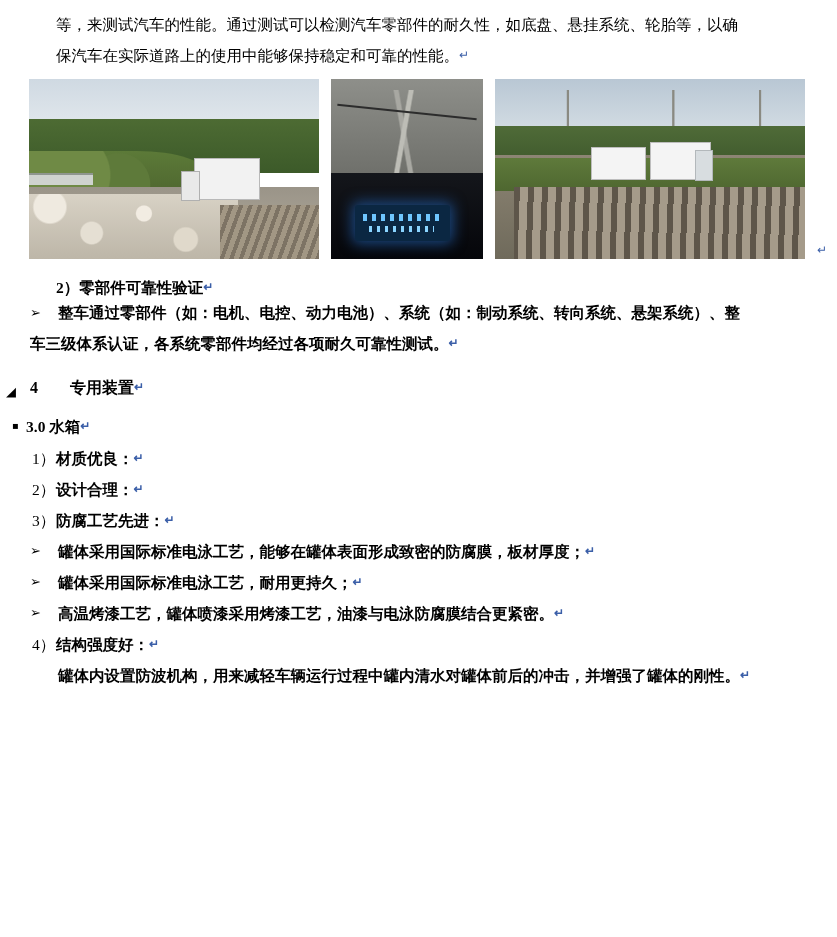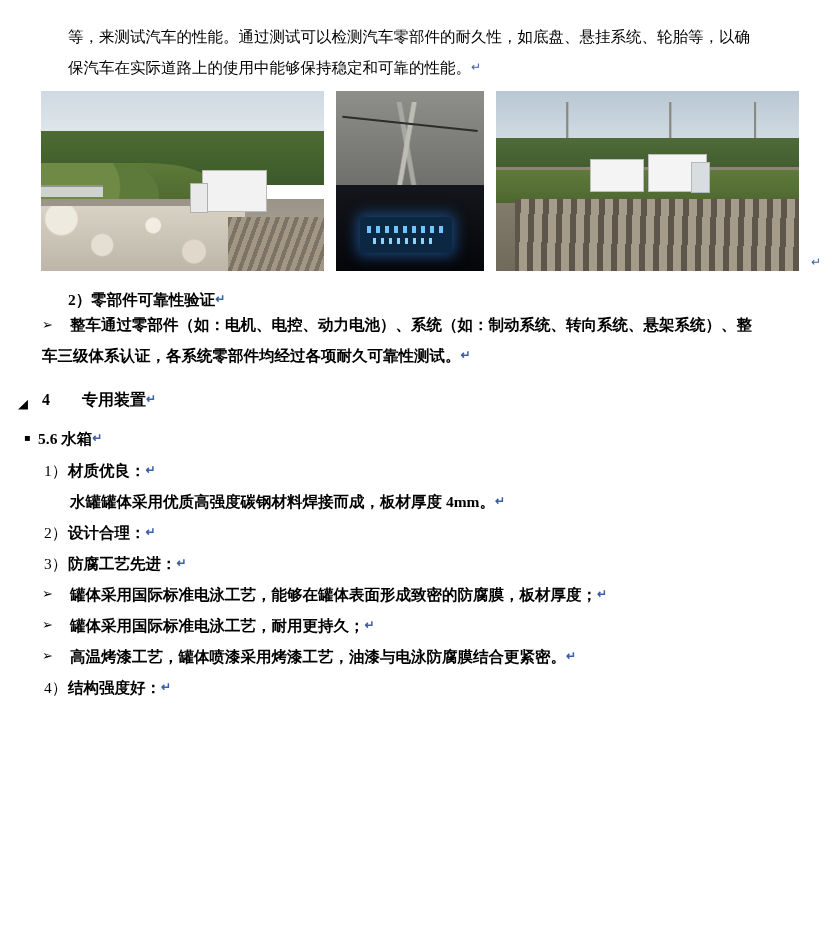--- a/index.html
+++ b/index.html
@@ -11,21 +11,21 @@
     width: 837px;
     height: 937px;
     font-family: "Liberation Serif", "DejaVu Serif", serif;
     color: #000000;
     overflow: hidden;
   }
   .page {
     position: relative;
     width: 837px;
     height: 937px;
-    padding: 16px;
+    padding: 4px;
     box-sizing: border-box;
   }
   
   .para-top {
     margin: 0;
     padding: 6px 40px 0 52px;
     font-size: 15.5px;
     line-height: 30px;
     text-align: justify;
   }
@@ -327,29 +327,26 @@
   </ul>
 
   <div class="h-main">
     <span class="tri">◢</span>
     <span class="num">4</span>
     <span>专用装置</span><span class="pilcrow">↵</span>
   </div>
 
   <div class="h-sub">
     <span class="sq">▪</span>
-    <span>5.6 水箱</span><span class="pilcrow">↵</span>
+    <span>3.0 水箱</span><span class="pilcrow">↵</span>
   </div>
 
   <div class="num-item tight">
     <span class="nmk">1）</span>
     <span>材质优良：</span><span class="pilcrow">↵</span>
-  </div>
-  <div class="detail">
-    <span>水罐罐体采用优质高强度碳钢材料焊接而成，板材厚度 4mm。</span><span class="pilcrow">↵</span>
   </div>
 
   <div class="num-item tight">
     <span class="nmk">2）</span>
     <span>设计合理：</span><span class="pilcrow">↵</span>
   </div>
   <div class="detail">
   </div>
 
   <div class="num-item tight">
@@ -369,14 +366,17 @@
     <li class="arrow-item">
       <span class="marker">➢</span>
       <span>高温烤漆工艺，罐体喷漆采用烤漆工艺，油漆与电泳防腐膜结合更紧密。</span><span class="pilcrow">↵</span>
     </li>
   </ul>
 
   <div class="num-item tight">
     <span class="nmk">4）</span>
     <span>结构强度好：</span><span class="pilcrow">↵</span>
   </div>
+  <div class="detail">
+    <span>罐体内设置防波机构，用来减轻车辆运行过程中罐内清水对罐体前后的冲击，并增强了罐体的刚性。</span><span class="pilcrow">↵</span>
+  </div>
 
 </div>
 
 </body></html>

